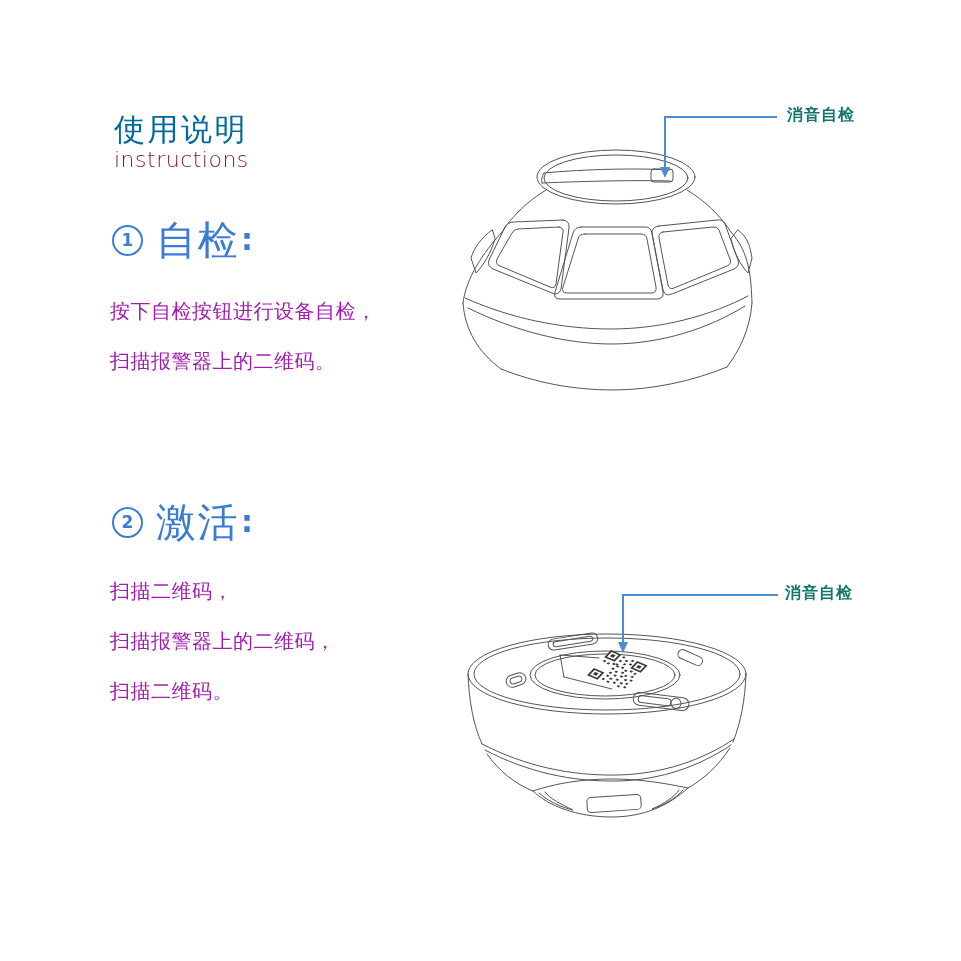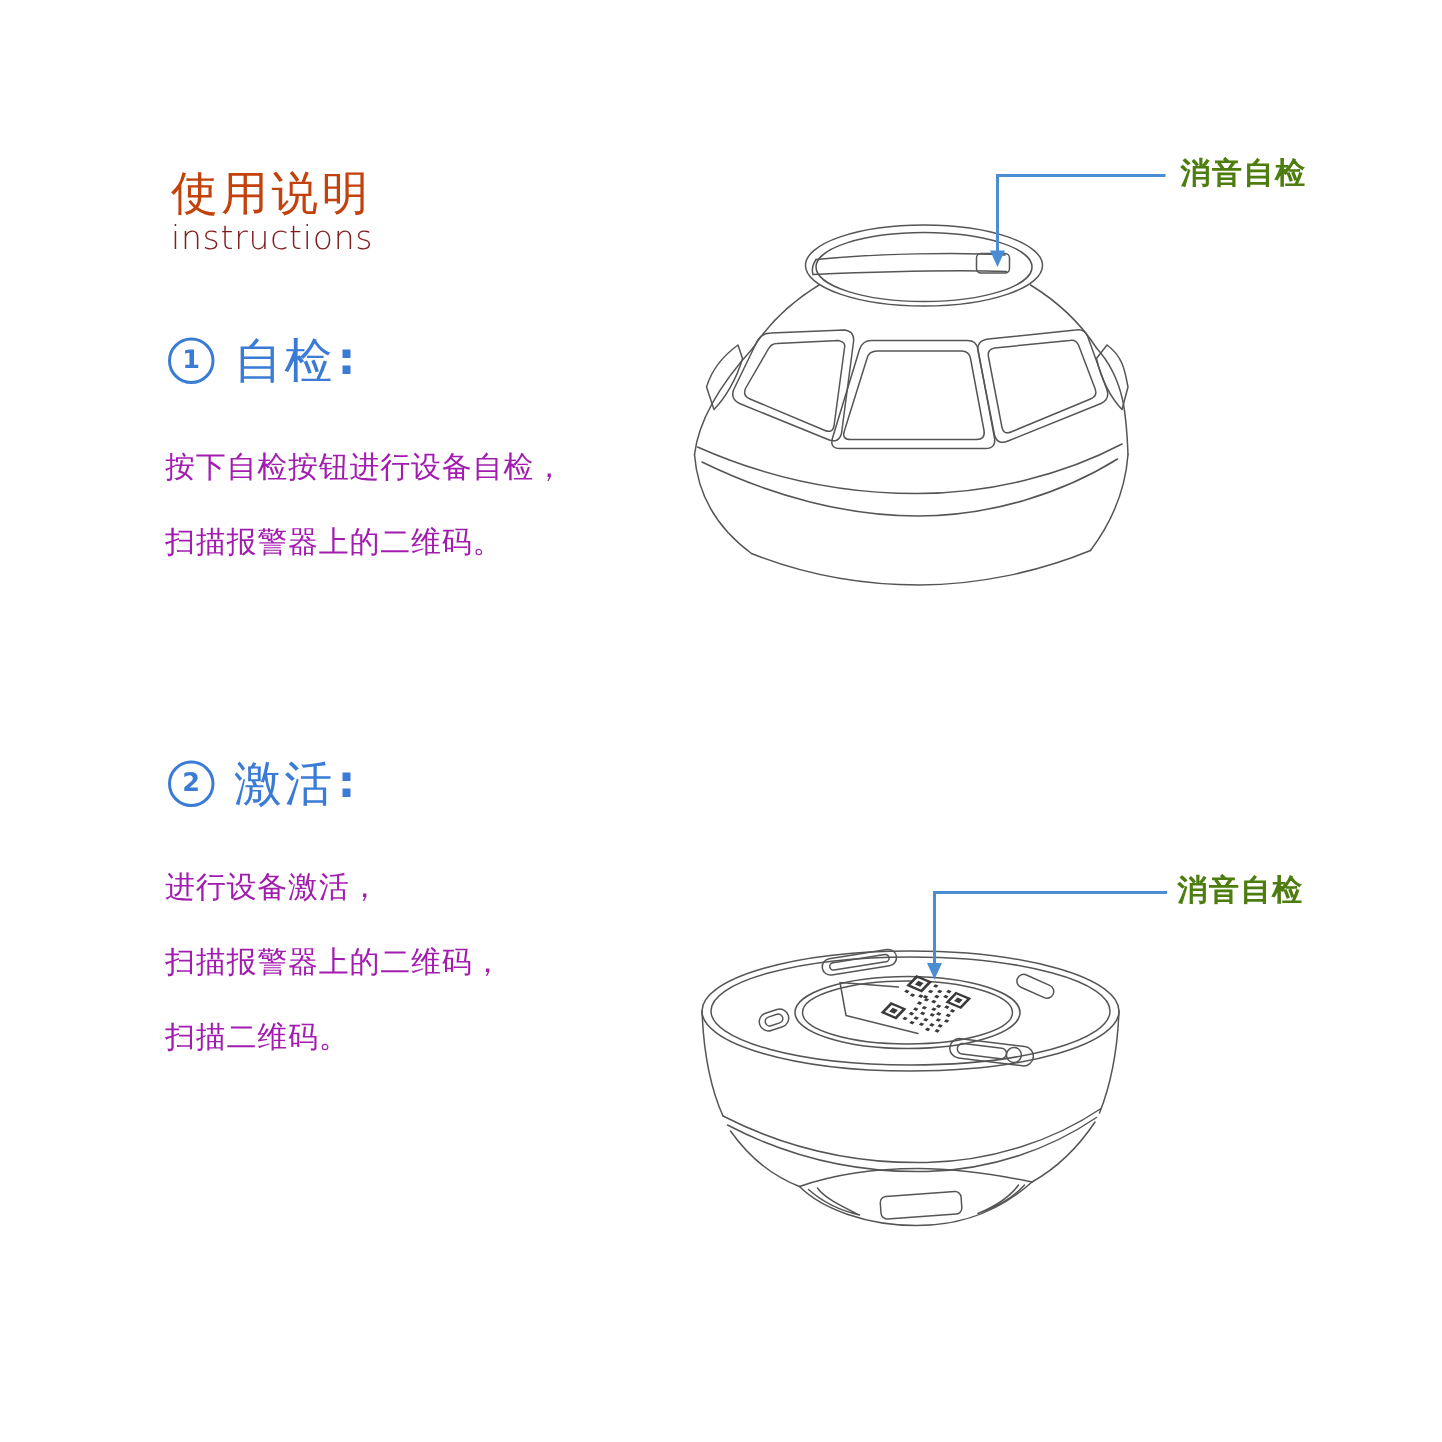--- a/index.html
+++ b/index.html
@@ -2,37 +2,37 @@
 <html><head>
 <meta charset="utf-8">
 <style>
   html,body{margin:0;padding:0;background:#ffffff}
   body{width:961px;height:961px;position:relative;overflow:hidden;
        font-family:"DejaVu Sans",sans-serif;color:#2d2d2d}
   .abs{position:absolute}
   svg.art{position:absolute;left:0;top:0}
 
   
-  .title-zh{font-size:31px;font-weight:300;letter-spacing:2.5px;color:#c2410c;line-height:38px}
+  .title-zh{font-size:31px;font-weight:300;letter-spacing:2.5px;color:#0369a1;line-height:38px}
   .title-en{font-size:22px;font-weight:300;letter-spacing:.5px;color:#7f1d1d;line-height:24px}
 
   
   .sec-heading{display:flex;align-items:center;color:#3a7cd5}
   .num-circle{width:27px;height:27px;border:2px solid #3a7cd5;border-radius:50%;
               display:flex;align-items:center;justify-content:center;
               font-size:17px;font-weight:700;flex:0 0 auto}
-  .sec-title{font-size:32px;font-weight:500;letter-spacing:1.5px;margin-left:13px;line-height:36px}
+  .sec-title{font-size:40px;font-weight:500;letter-spacing:1.5px;margin-left:13px;line-height:36px}
   .sec-colon{font-size:30px;font-weight:700;margin-left:2px;line-height:36px}
 
   
   .para{font-size:20px;color:#a21caf;line-height:50px;letter-spacing:.5px}
   .para .bold{font-weight:700}
 
   
-  .callout{font-size:20px;font-weight:700;color:#4d7c0f;line-height:22px;letter-spacing:1px}
+  .callout{font-size:16px;font-weight:700;color:#0f766e;line-height:22px;letter-spacing:1px}
 </style>
 </head>
 <body>
 
 <svg class="art" width="961" height="961" viewBox="0 0 961 961">
 
   <g fill="none" stroke="#555" stroke-width="1" stroke-linejoin="round" stroke-linecap="round">
 
     <ellipse cx="616" cy="177" rx="79" ry="27"></ellipse>
     <ellipse cx="616" cy="178" rx="72" ry="23"></ellipse>
@@ -186,19 +186,19 @@
   <div>扫描报警器上的二维码。</div>
 </div>
 
 <div class="abs sec-heading" style="left:112px;top:504px">
   <span class="num-circle">2</span>
   <span class="sec-title">激活</span>
   <span class="sec-colon"> :</span>
 </div>
 
 <div class="abs para" style="left:110px;top:566px">
-  <div>进行设备激活，</div>
+  <div>扫描二维码，</div>
   <div>扫描报警器上的二维码，</div>
   <div>扫描二维码。</div>
 </div>
 
 <div class="abs callout" style="left:787px;top:104px">消音自检</div>
 <div class="abs callout" style="left:785px;top:582px">消音自检</div>
 
 </body></html>

